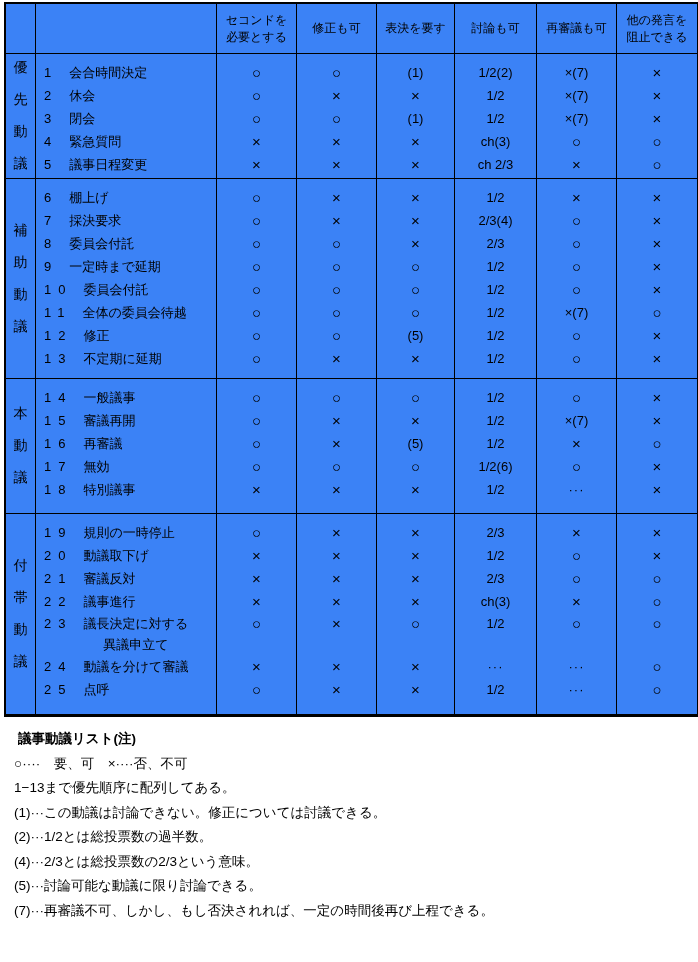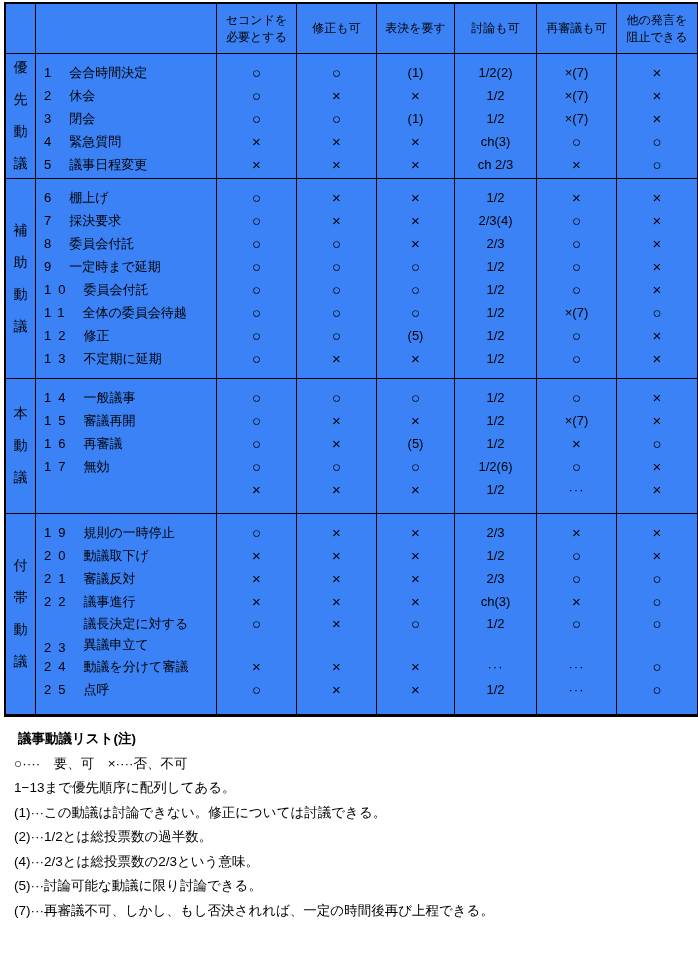--- a/index.html
+++ b/index.html
@@ -25,23 +25,23 @@
       text-align:center;font-size:12px;line-height:17px;}
   .hl{display:block;}
   
   .glabel{display:flex;flex-direction:column;justify-content:center;align-items:center;
       font-size:14px;gap:14px;}
   
   .names{padding:7px 0 0 8px;font-size:13px;}
   .ln{height:23px;line-height:23px;white-space:nowrap;}
   .num{display:inline-block;letter-spacing:7px;margin-right:11px;}
   .nm{display:inline-block;vertical-align:top;}
-  .nml{display:block;}
+  .nml{display:block;text-align:center;}
   .ln.h2{height:42px;line-height:21px;}
-  .ln.h2 .num{vertical-align:top;margin-top:24px;}
+  .ln.h2 .num{vertical-align:top;}
   
   .marks{padding-top:7px;text-align:center;font-size:13px;}
   .ml{height:23px;line-height:23px;}
   .ml.h2{height:42px;line-height:21px;}
   .ml.sym{font-size:15px;}
   .ml.dots{letter-spacing:1px;}
   
   .notes{position:absolute;left:0;top:727px;width:698px;font-size:13.5px;line-height:24.5px;}
   .note-title{padding-left:18px;font-weight:bold;}
   .note-line{padding-left:14px;white-space:nowrap;}
@@ -210,20 +210,21 @@
   <div class="cell glabel">
       <span>本</span>
       <span>動</span>
       <span>議</span>
     </div>
   <div class="cell names">
       <div class="ln"><span class="num">14</span><span class="nm"><span class="nml">一般議事</span></span></div>
       <div class="ln"><span class="num">15</span><span class="nm"><span class="nml">審議再開</span></span></div>
       <div class="ln"><span class="num">16</span><span class="nm"><span class="nml">再審議</span></span></div>
       <div class="ln"><span class="num">17</span><span class="nm"><span class="nml">無効</span></span></div>
+      <div class="ln"><span class="num">18</span><span class="nm"><span class="nml">特別議事</span></span></div>
     </div>
   <div class="cell marks">
       <div class="ml sym">○</div>
       <div class="ml sym">○</div>
       <div class="ml sym">○</div>
       <div class="ml sym">○</div>
       <div class="ml sym">×</div>
     </div>
   <div class="cell marks">
       <div class="ml sym">○</div>

